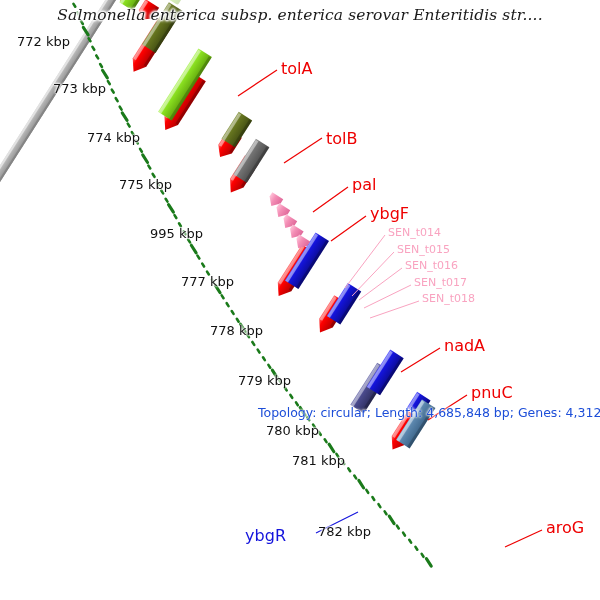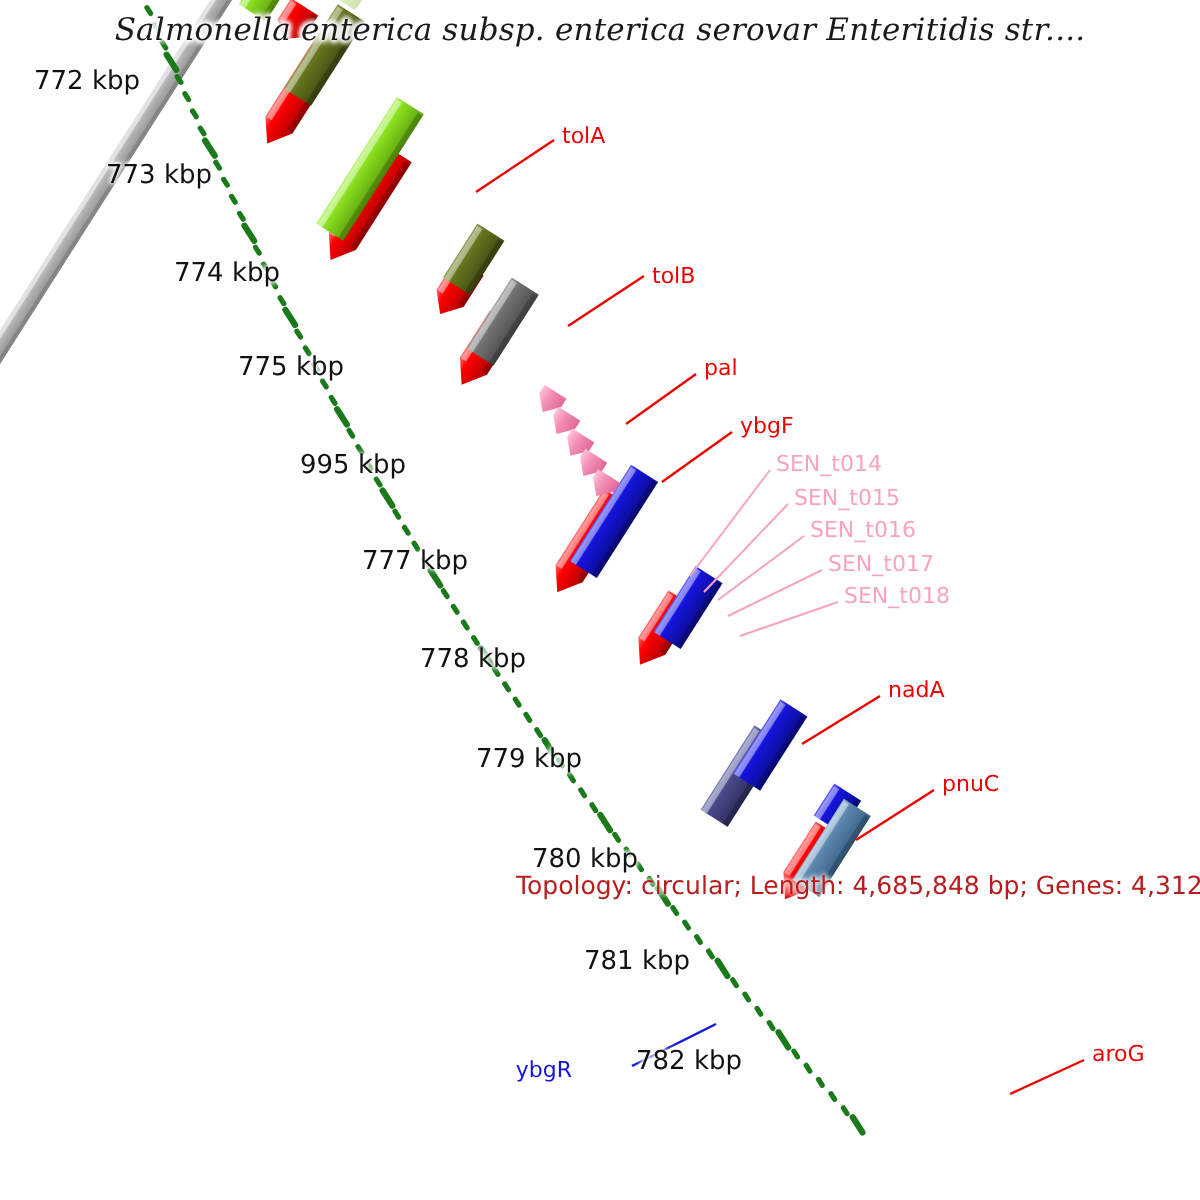--- a/index.html
+++ b/index.html
@@ -21,33 +21,33 @@
       1px 0 2px #fff,-1px 0 2px #fff,0 1px 2px #fff,0 -1px 2px #fff;
     z-index:40;pointer-events:none;
   }
 
   .footer-left{
     position:absolute;left:18px;bottom:13px;
     font-size:12.5px;color:#111;white-space:nowrap;z-index:40;
     text-shadow:0 0 3px #fff,0 0 3px #fff,0 0 2px #fff;
   }
   .footer-right{
-    position:absolute;left:258px;bottom:0;
-    font-size:12.5px;color:#b91c1c;white-space:nowrap;z-index:40;
+    position:absolute;left:258px;bottom:30px;
+    font-size:12.5px;color:#1d4ed8;white-space:nowrap;z-index:40;
     text-shadow:0 0 3px #fff,0 0 3px #fff,0 0 2px #fff;
   }
 
   .ruler-label{
     position:absolute;font-size:13px;color:#111;white-space:nowrap;
     transform:translate(-100%,-50%);z-index:30;
     text-shadow:0 0 3px #fff,0 0 3px #fff,0 0 2px #fff,0 0 2px #fff;
   }
 
   .gene-label{
-    position:absolute;font-size:11px;white-space:nowrap;z-index:35;
+    position:absolute;font-size:16px;white-space:nowrap;z-index:35;
     transform:translate(0,-50%);
     text-shadow:0 0 3px #fff,0 0 3px #fff,0 0 2px #fff;
   }
   .gene-label.cds{color:#ee0000;}
   .gene-label.trna{color:#f9a3c0;font-size:11px;}
   .gene-label.blue{color:#1414dc;}
 </style>
 </head>
 <body>
 
@@ -344,21 +344,21 @@
   <div id="ruler-labels">
       <div class="ruler-label" style="left: 70px; top: 41px;">772 kbp</div>
       <div class="ruler-label" style="left: 106px; top: 88px;">773 kbp</div>
       <div class="ruler-label" style="left: 140px; top: 137px;">774 kbp</div>
       <div class="ruler-label" style="left: 172px; top: 184px;">775 kbp</div>
       <div class="ruler-label" style="left: 203px; top: 233px;">995 kbp</div>
       <div class="ruler-label" style="left: 234px; top: 281px;">777 kbp</div>
       <div class="ruler-label" style="left: 263px; top: 330px;">778 kbp</div>
       <div class="ruler-label" style="left: 291px; top: 380px;">779 kbp</div>
       <div class="ruler-label" style="left: 319px; top: 430px;">780 kbp</div>
-      <div class="ruler-label" style="left: 345px; top: 481px;">781 kbp</div>
+      <div class="ruler-label" style="left: 345px; top: 460px;">781 kbp</div>
       <div class="ruler-label" style="left: 371px; top: 531px;">782 kbp</div>
     </div>
   <div id="gene-label-layer">
       <div class="gene-label cds" style="top: 68px; left: 281px;">tolA</div>
       <div class="gene-label cds" style="top: 138px; left: 326px; text-align: center;">tolB</div>
       <div class="gene-label cds" style="top: 184px; left: 352px;">pal</div>
       <div class="gene-label cds" style="top: 213px; left: 370px;">ybgF</div>
       <div class="gene-label trna" style="top: 232px; left: 388px;">SEN_t014</div>
       <div class="gene-label trna" style="top: 249px; left: 397px;">SEN_t015</div>
       <div class="gene-label trna" style="top: 265px; left: 405px;">SEN_t016</div>

